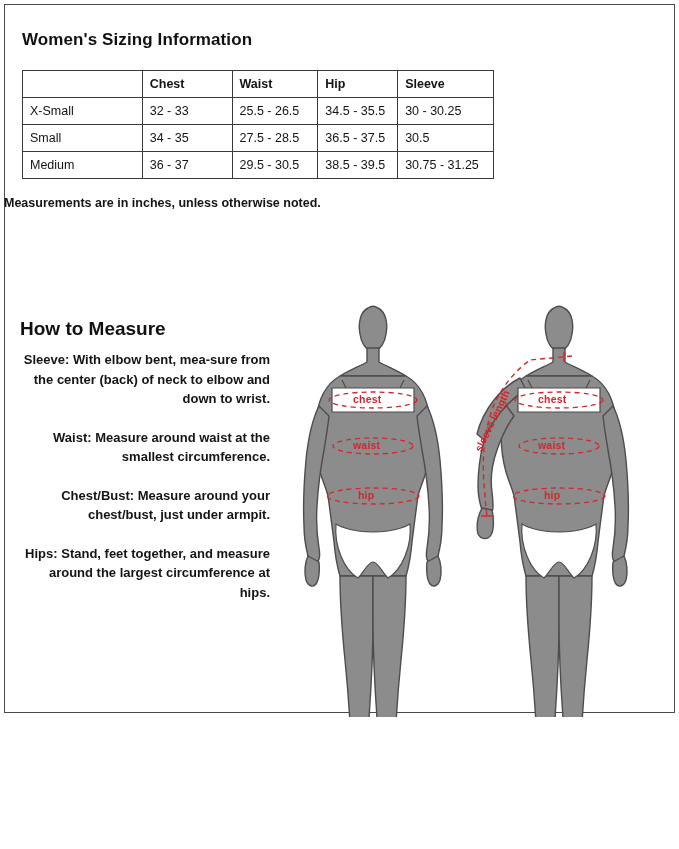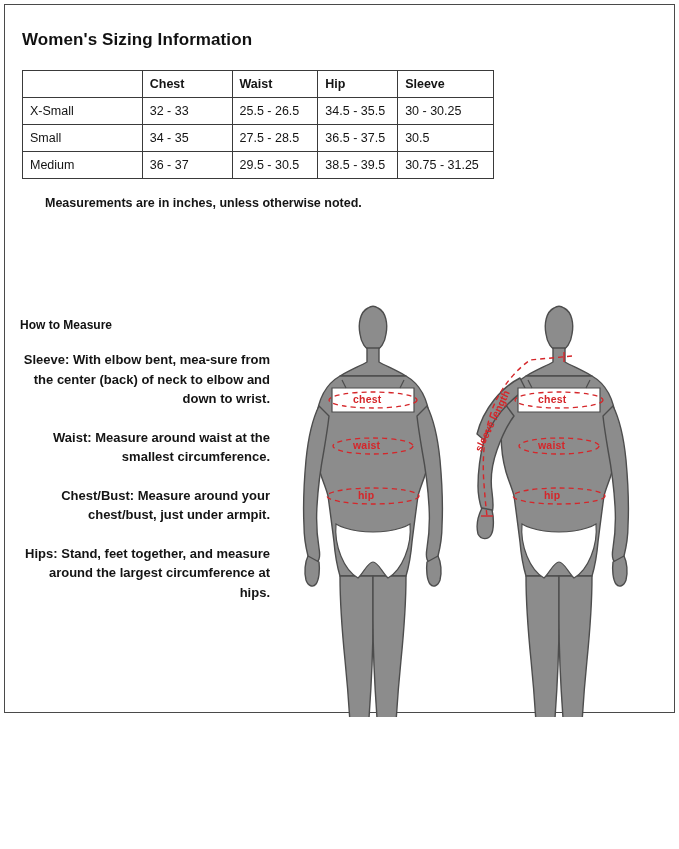--- a/index.html
+++ b/index.html
@@ -62,32 +62,31 @@
     border-top: 1px solid #3a3a3a;
   }
   col.c0 { width: 120px; }
   col.c1 { width: 90px; }
   col.c2 { width: 86px; }
   col.c3 { width: 80px; }
   col.c4 { width: 96px; }
 
   .note {
     position: absolute;
-    left: 13px;
+    left: 4px;
     top: 196px;
     font-size: 12.5px;
     font-weight: bold;
     color: #151515;
-    padding-left: 32px;
   }
   .how-title {
     position: absolute;
     left: 20px;
     top: 318px;
-    font-size: 12px;
+    font-size: 19px;
     font-weight: bold;
     color: #111;
   }
   .how-body {
     position: absolute;
     left: 20px;
     top: 350px;
     width: 250px;
     font-size: 13px;
     font-weight: bold;

